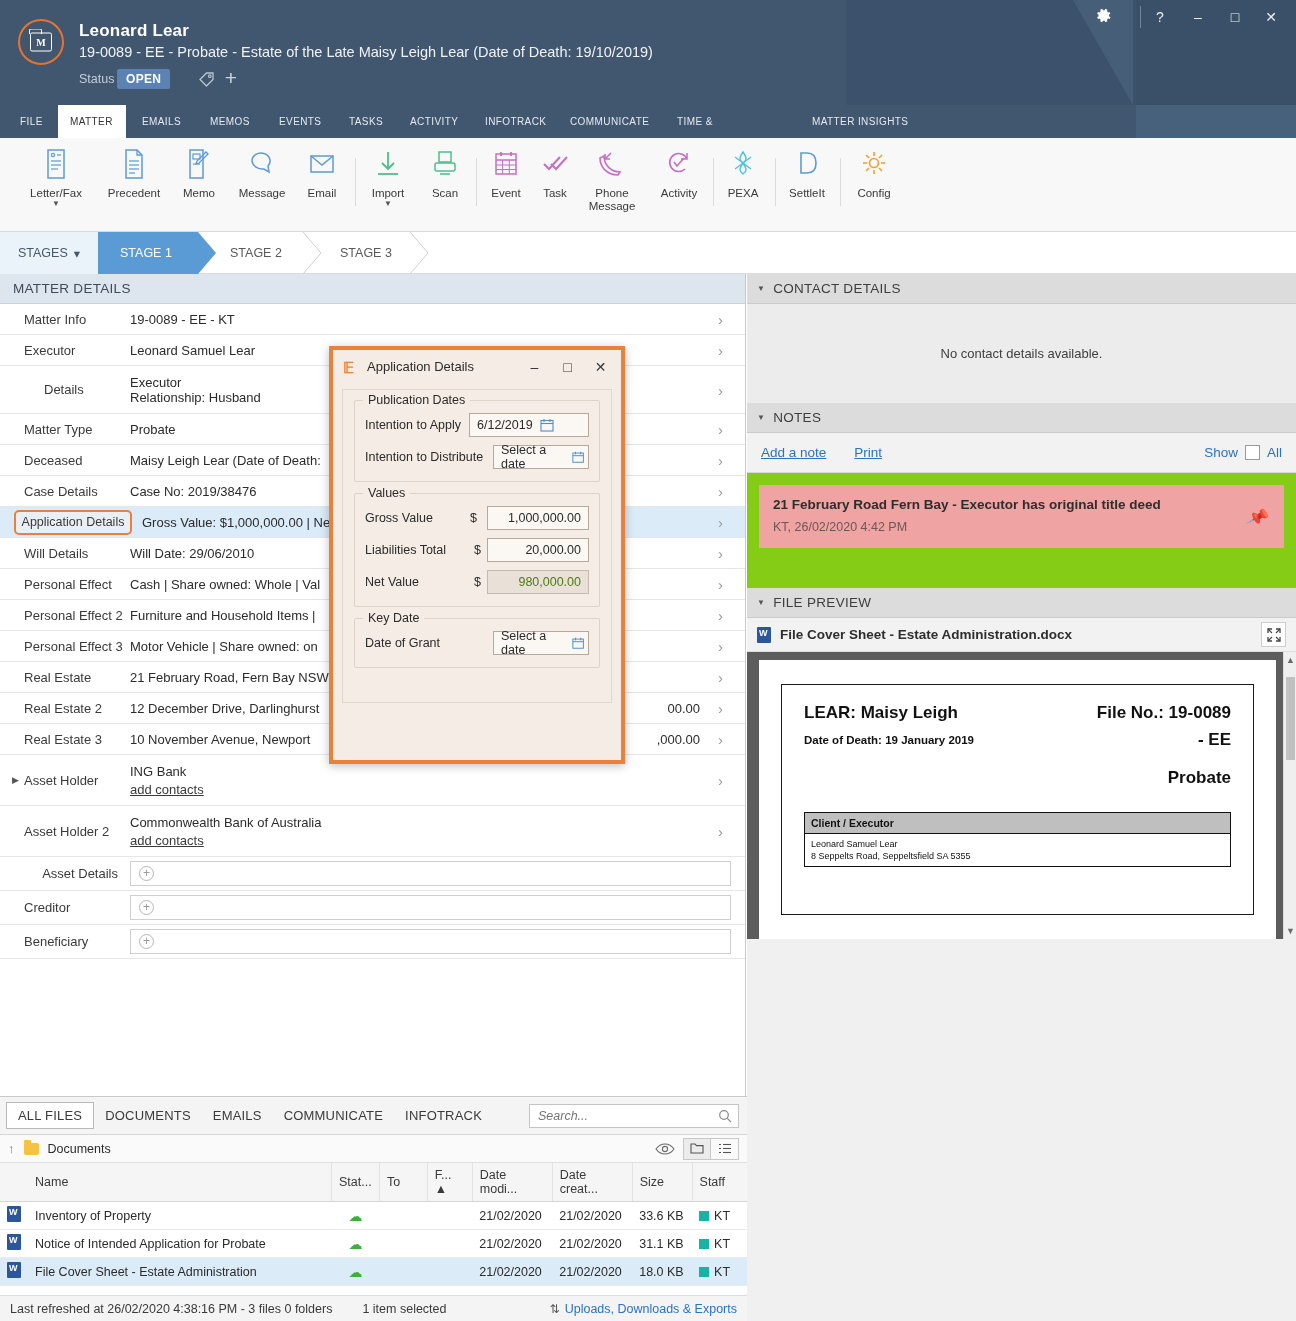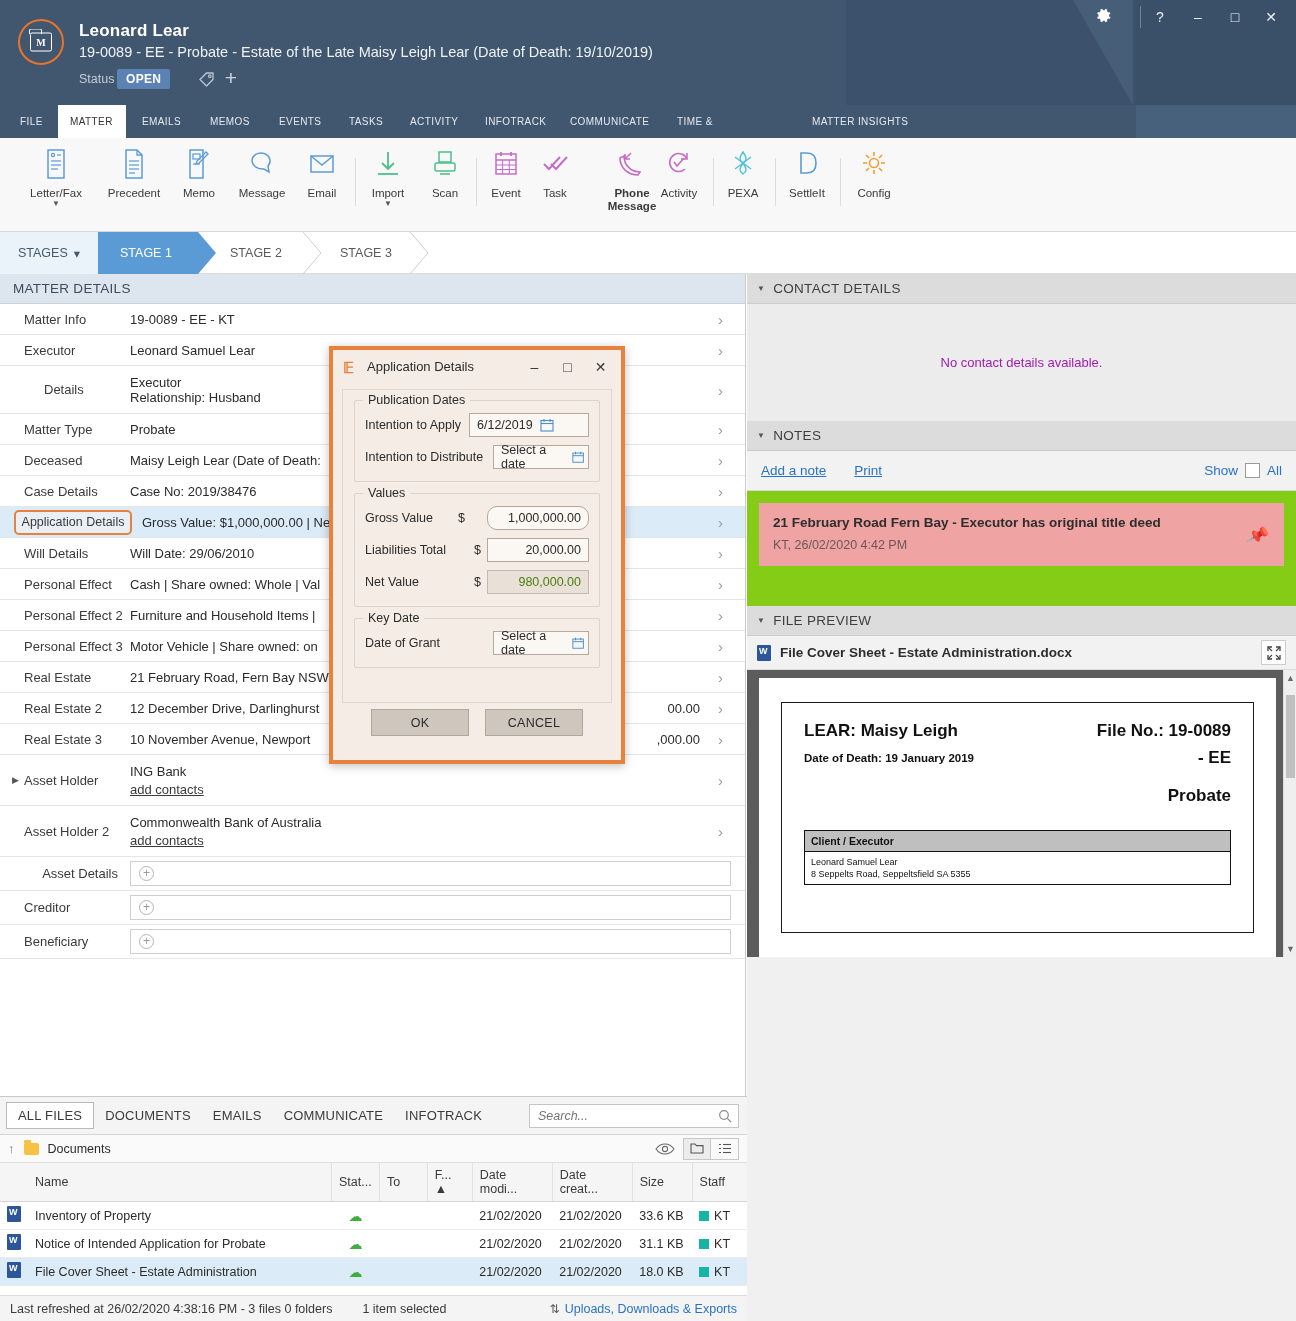--- a/index.html
+++ b/index.html
@@ -101,22 +101,22 @@
               display:flex; align-items:center; padding-left:8px; }
   .plus-circ { width:15px; height:15px; border:1px solid #b5b5b5; border-radius:50%; color:#9a9a9a;
                font-size:12px; line-height:13px; text-align:center; }
   .md-label.right { text-align:right; padding-left:0; padding-right:12px; width:130px;}
 
   
   .right-panel { position:absolute; left:747px; top:274px; width:549px; height:1047px; background:#f0f0f0; overflow:hidden;}
   .sec-head { height:30px; background:#dcdcdc; border-bottom:1px solid #cbcbcb; display:flex; align-items:center;
               padding-left:10px; font-size:13.5px; color:#3e3e3e; gap:8px; letter-spacing:.3px;}
   .tri { font-size:8px; color:#555; }
-  .contact-body { height:117px; background:#ececec; display:flex; align-items:center; justify-content:center;
-                  font-size:13px; color:#a21caf; }
+  .contact-body { height:99px; background:#ececec; display:flex; align-items:center; justify-content:center;
+                  font-size:13px; color:#404040; }
   .notes-bar { height:40px; background:#f2f2f2; border-bottom:1px solid #dadada; display:flex; align-items:center; padding:0 14px; }
   .lnk { color:#2a72c4; font-size:13.5px; margin-right:28px; }
   .showall { margin-left:auto; display:flex; align-items:center; gap:7px; color:#2a72c4; font-size:13.5px;}
   .chk { width:15px; height:15px; border:1px solid #9a9a9a; background:#fff; }
   .notes-area { height:115px; background:#84cc16; padding:12px 12px 0 12px;}
   .note-card { background:#efa3a3; height:63px; position:relative; padding:12px 14px; }
   .note-title { font-size:13.5px; font-weight:bold; color:#2e2e2e; }
   .note-meta { font-size:12.5px; color:#6c5757; margin-top:8px; }
   .pin { position:absolute; right:16px; top:22px; color:#8a7070; font-size:17px; transform:rotate(15deg);}
   .fp-title { height:34px; background:#f2f2f2; border-bottom:1px solid #dcdcdc; display:flex; align-items:center;
@@ -346,21 +346,21 @@
   <div class="ribitem" style="left:526px;">
     <div class="ico">
       <svg width="30" height="28" viewBox="0 0 30 28">
           <path d="M4 14l5 5 11-12" fill="none" stroke="#c56ec5" stroke-width="2"></path>
           <path d="M11 14l5 5 11-12" fill="none" stroke="#c56ec5" stroke-width="2"></path>
         </svg>
     </div>
     <div class="lbl">Task</div>
   </div>
 
-  <div class="ribitem" style="left:603px;font-weight:bold;">
+  <div class="ribitem" style="left:583px;">
     <div class="ico">
       <svg width="28" height="30" viewBox="0 0 28 30">
           <path d="M6 7c0 9 7 16 16 16l-2 3c-11 0-18-8-18-17z" fill="none" stroke="#c56ec5" stroke-width="1.6"></path>
           <path d="M13 4l-6 6M7 5v5h5" fill="none" stroke="#c56ec5" stroke-width="1.5"></path>
         </svg>
     </div>
     <div class="lbl">Phone Message</div>
   </div>
 
   <div class="ribitem" style="left:650px;">
@@ -788,21 +788,21 @@
             </svg>
         </div>
       </div>
     </div>
 
     <div class="grp">
       <div class="grp-t">Values</div>
       <div class="frow">
         <div class="flbl">Gross Value</div>
         <div class="dollar">$</div>
-        <div class="nfield" style="margin-left:16px;border-radius:10px;">
+        <div class="nfield" style="margin-left:4px;">
           <span>1,000,000.00</span>
         </div>
       </div>
       <div class="frow">
         <div class="flbl">Liabilities Total</div>
         <div class="dollar">$</div>
         <div class="nfield" style="margin-left:0;">
           <span>20,000.00</span>
         </div>
       </div>
@@ -825,17 +825,13 @@
               <rect x="1" y="2.5" width="12" height="10.5" fill="none" stroke="#4a8fd0" stroke-width="1.1"></rect>
               <line x1="1" y1="5.5" x2="13" y2="5.5" stroke="#4a8fd0" stroke-width="1.1"></line>
               <line x1="4" y1="1" x2="4" y2="4" stroke="#4a8fd0" stroke-width="1.1"></line>
               <line x1="10" y1="1" x2="10" y2="4" stroke="#4a8fd0" stroke-width="1.1"></line>
             </svg>
         </div>
       </div>
     </div>
   </div>
 
-  <div class="dlg-foot">
-    <div class="dbtn">OK</div>
-    <div class="dbtn">CANCEL</div>
-  </div>
 </div>
 
 </body></html>

